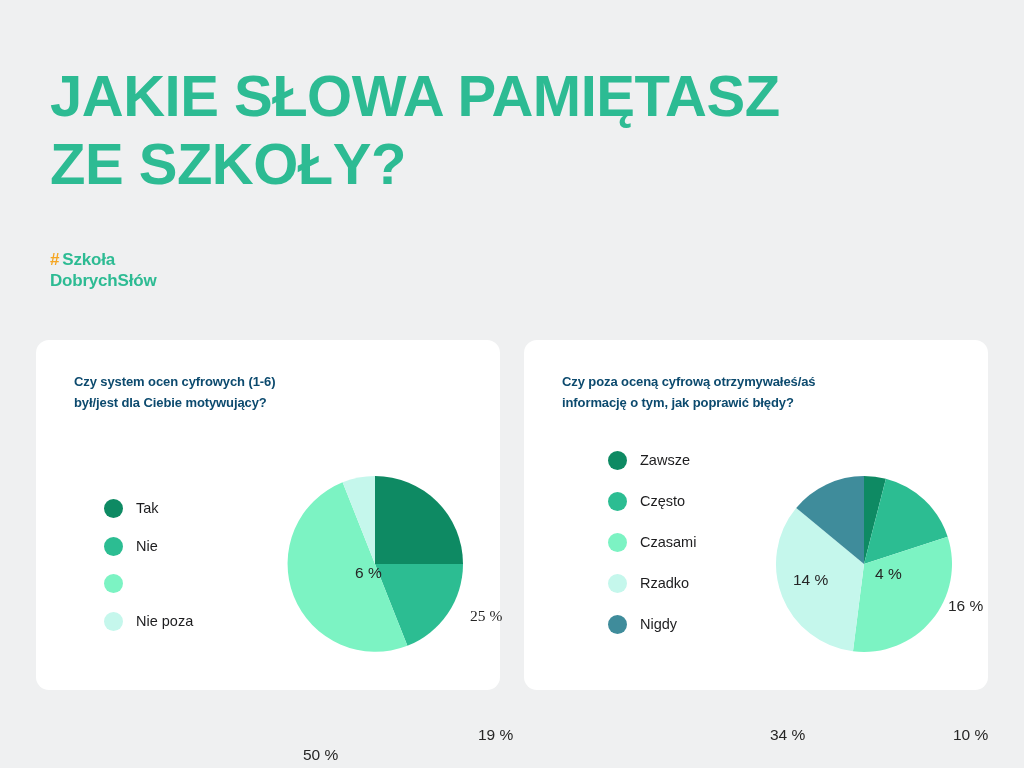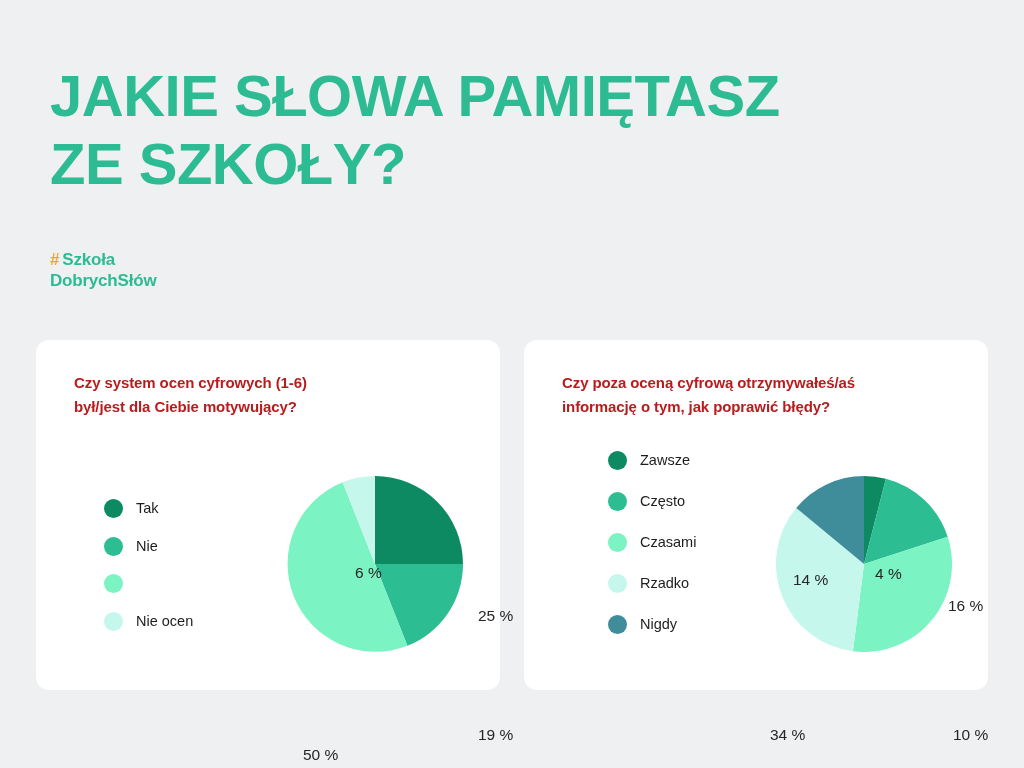--- a/index.html
+++ b/index.html
@@ -44,22 +44,22 @@
     background: #ffffff;
     border-radius: 13px;
   }
   #card-1 { left: 36px; }
   #card-2 { left: 524px; }
 
   .card-question {
     position: absolute;
     left: 38px; top: 31px;
     width: 400px;
-    color: #b91c1c;
-    font-size: 15px;
+    color: #0c4a6e;
+    font-size: 13px;
     font-weight: bold;
     line-height: 1.62;
     white-space: pre-line;
     letter-spacing: -0.1px;
   }
 
   
   .legend { position: absolute; }
   #legend-1 { left: 68px; top: 158px; }
   #legend-2 { left: 52px; top: 110px; }
@@ -119,31 +119,31 @@
         </div>
         <div class="legend-item">
           <span class="legend-swatch" style="background: rgb(44, 189, 146);"></span>
           <span class="legend-label">Nie</span>
         </div>
         <div class="legend-item">
           <span class="legend-swatch" style="background: rgb(124, 243, 195);"></span>
         </div>
         <div class="legend-item">
           <span class="legend-swatch" style="background: rgb(197, 247, 236);"></span>
-          <span class="legend-label">Nie ocen</span>
+          <span class="legend-label">Nie poza</span>
         </div>
       </div>
     <div class="pie-wrap" id="pie-wrap-1">
         <svg class="pie-svg" width="200" height="200" viewBox="0 0 200 200">
           <path d="M 100 100 L 100.00 12.00 A 88 88 0 0 1 188.00 100.00 Z" fill="#0e8a63"></path>
           <path d="M 100 100 L 188.00 100.00 A 88 88 0 0 1 132.39 181.82 Z" fill="#2cbd92"></path>
           <path d="M 100 100 L 132.39 181.82 A 88 88 0 0 1 67.61 18.18 Z" fill="#7cf3c3"></path>
           <path d="M 100 100 L 67.61 18.18 A 88 88 0 0 1 100.00 12.00 Z" fill="#c5f7ec"></path>
         </svg>
-        <div class="pct" style="left: 203px; top: 143px;">25 %</div>
+        <div class="pct" style="left: 195px; top: 143px; font-family: Liberation Serif, serif;">25 %</div>
         <div class="pct" style="left: 203px; top: 262px;">19 %</div>
         <div class="pct" style="left: 28px; top: 282px;">50 %</div>
         <div class="pct" style="left: 80px; top: 100px;">6 %</div>
       </div>
   </div>
 
   <div class="card" id="card-2">
     <div class="card-question">Czy poza oceną cyfrową otrzymywałeś/aś
 informację o tym, jak poprawić błędy?</div>
     <div class="legend" id="legend-2">

